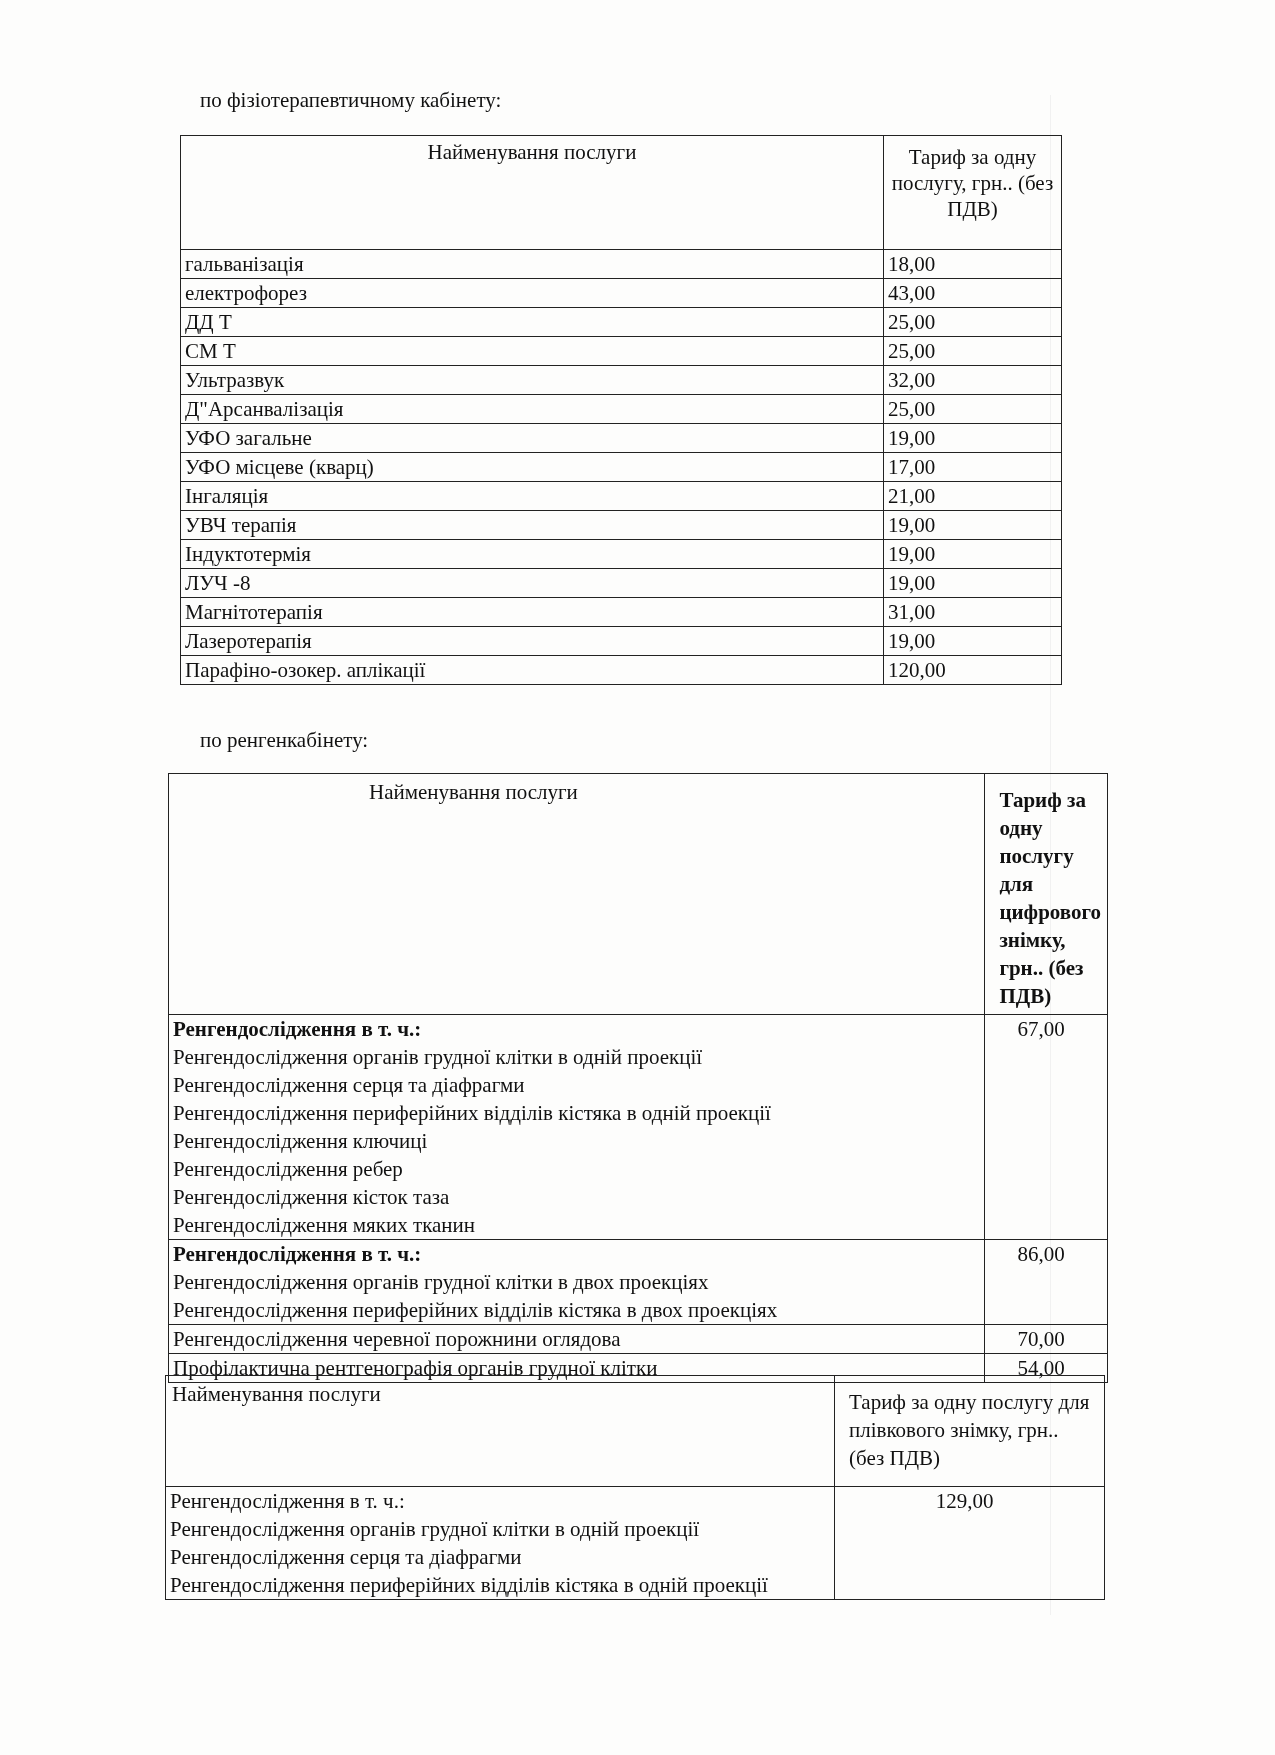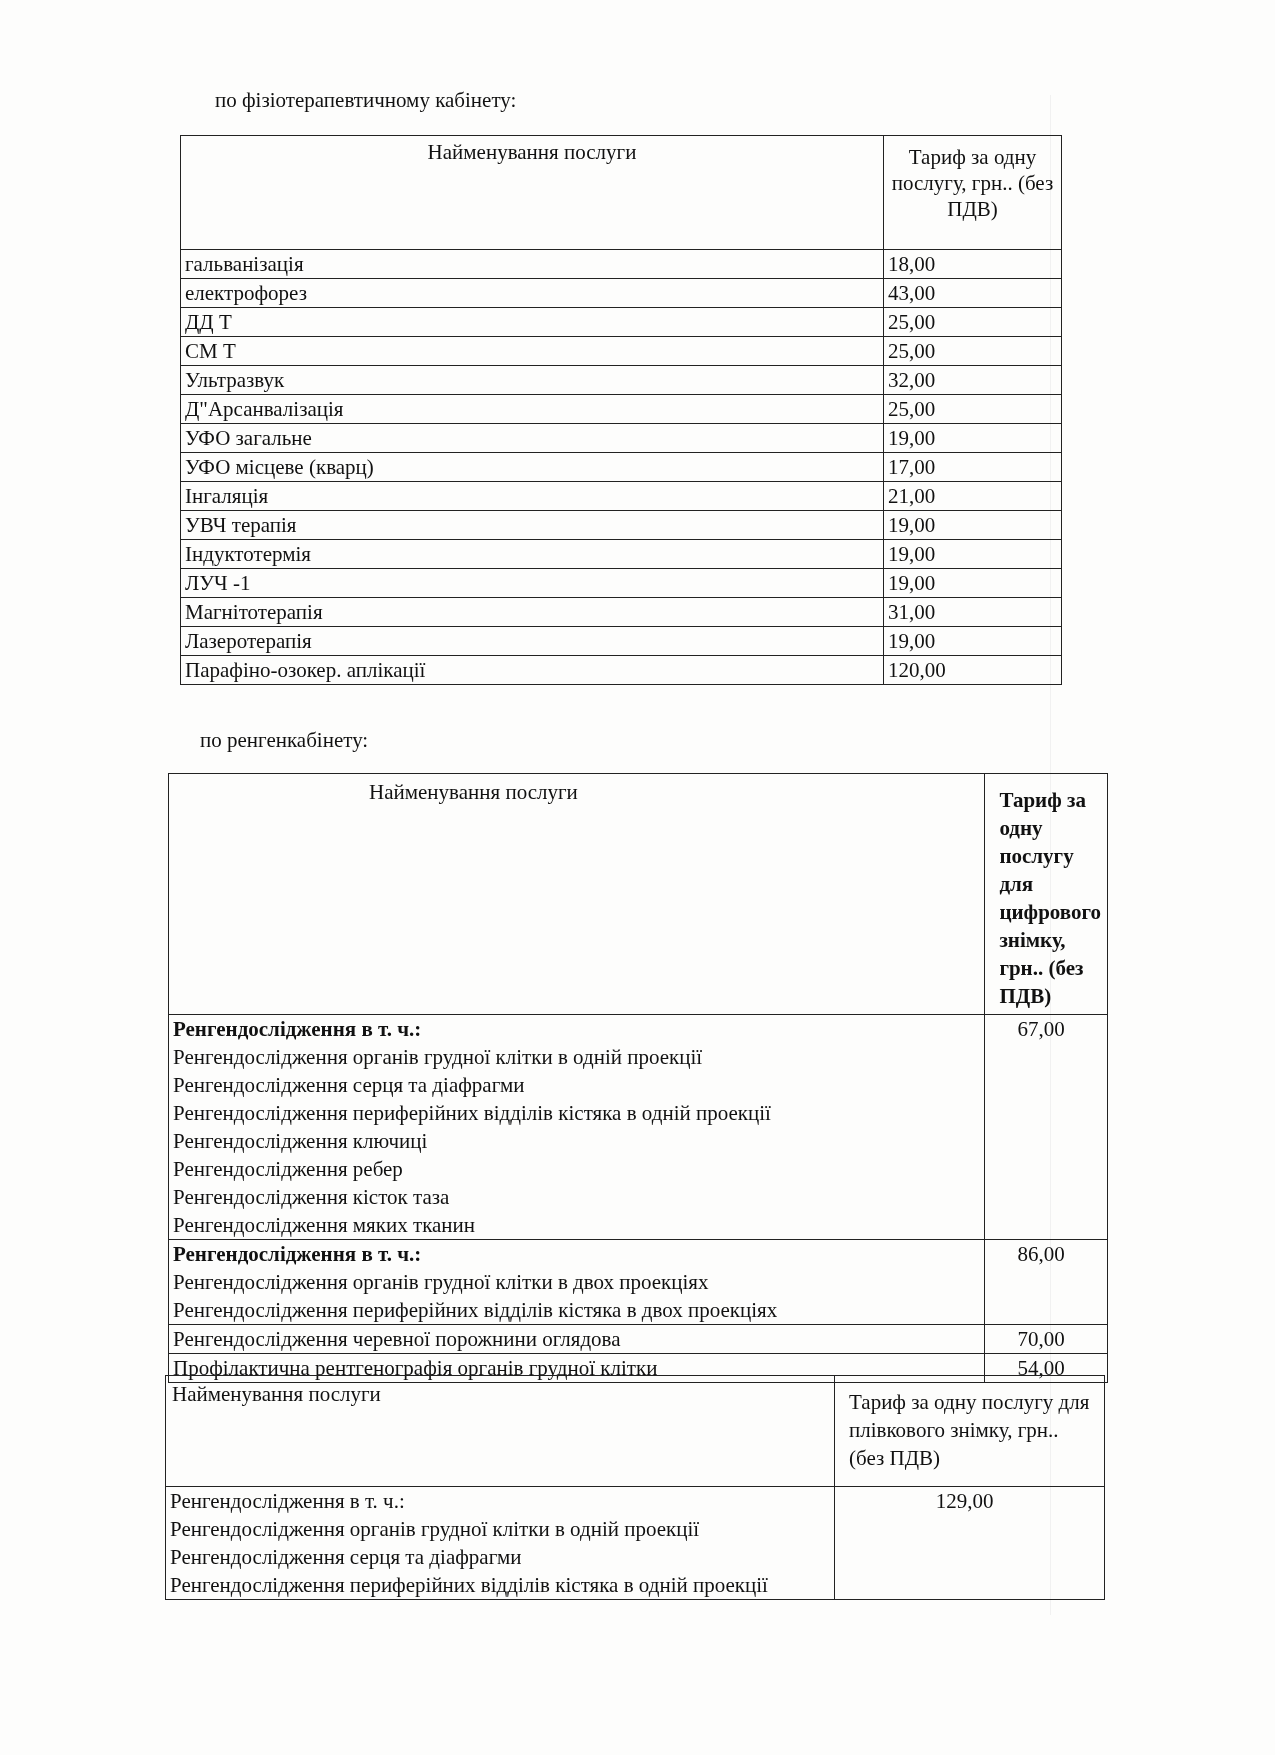--- a/index.html
+++ b/index.html
@@ -27,21 +27,21 @@
   #t3 th.c1 { width: 656px; height: 100px; text-align: left; padding-left: 6px; padding-top: 6px; }
   #t3 th.c2 { text-align: left; line-height: 28px; padding-top: 12px; padding-left: 14px; }
   .bold { font-weight: bold; }
   .line { display: block; }
 </style>
 </head>
 <body>
 
 <div class="ghost"></div>
 
-<div class="caption" style="left:200px; top:88px;margin-left:15px;">по фізіотерапевтичному кабінету:</div>
+<div class="caption" style="left:200px; top:88px;">по фізіотерапевтичному кабінету:</div>
 <table id="t1">
   <thead>
     <tr>
       <th class="c1">Найменування послуги</th>
       <th class="c2">Тариф за одну послугу, грн.. (без ПДВ)</th>
     </tr>
   </thead>
   <tbody id="t1-body">
       <tr>
         <td class="name">гальванізація</td>
@@ -81,21 +81,21 @@
       </tr>
       <tr>
         <td class="name">УВЧ терапія</td>
         <td class="price">19,00</td>
       </tr>
       <tr>
         <td class="name">Індуктотермія</td>
         <td class="price">19,00</td>
       </tr>
       <tr>
-        <td class="name">ЛУЧ -1</td>
+        <td class="name">ЛУЧ -8</td>
         <td class="price">19,00</td>
       </tr>
       <tr>
         <td class="name">Магнітотерапія</td>
         <td class="price">31,00</td>
       </tr>
       <tr>
         <td class="name">Лазеротерапія</td>
         <td class="price">19,00</td>
       </tr>

